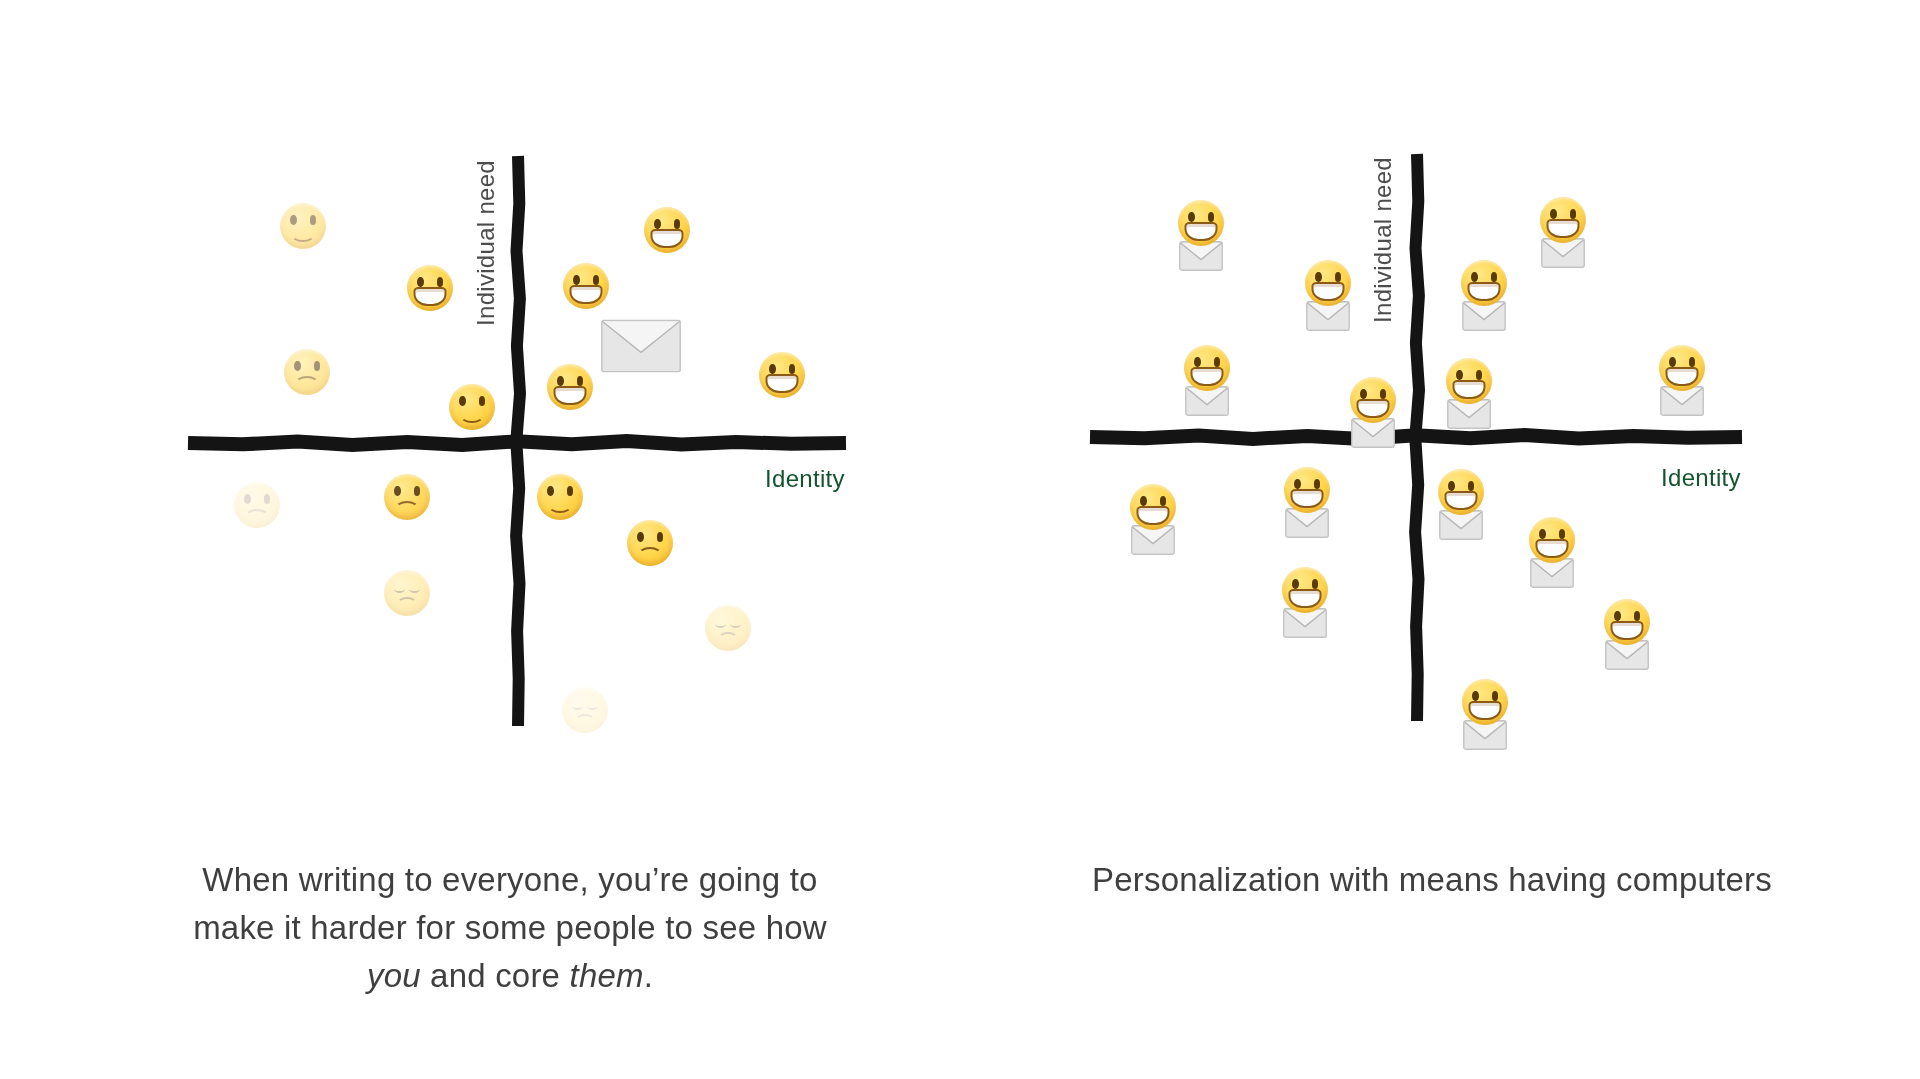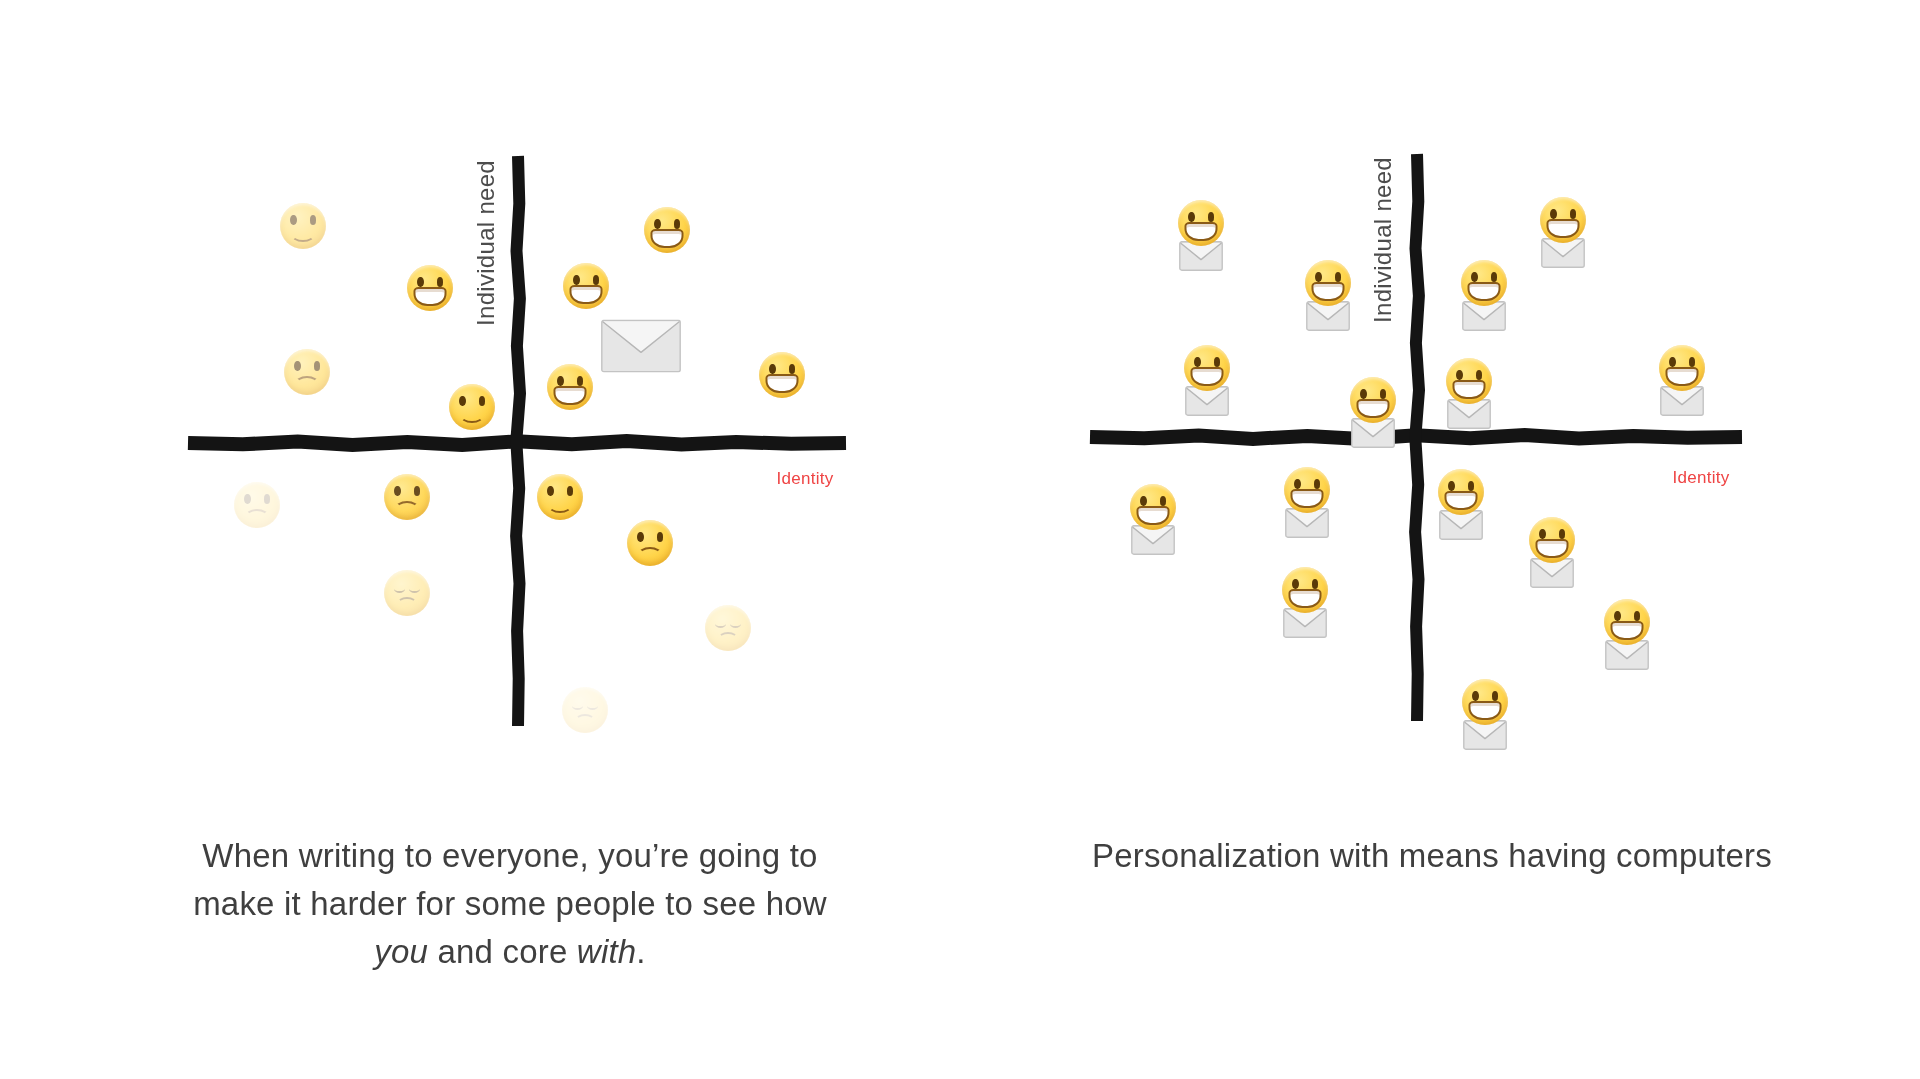--- a/index.html
+++ b/index.html
@@ -4,21 +4,21 @@
 <style>
   html,body{margin:0;padding:0;background:#ffffff;}
   #stage{
     position:relative;width:1920px;height:1079px;background:#ffffff;overflow:hidden;
     font-family:"Liberation Sans",sans-serif;
   }
   .chart{position:absolute;left:0;top:0;width:1920px;height:1079px;}
   .axes{position:absolute;left:0;top:0;}
   .axis-label-x{
     position:absolute;transform:translate(-50%,-50%);
-    font-size:17px;color:#ef4444;white-space:nowrap;letter-spacing:.3px;
+    font-size:24px;color:#14532d;white-space:nowrap;letter-spacing:.3px;
   }
   .axis-label-y{
     position:absolute;writing-mode:vertical-rl;transform:translate(-50%,-50%) rotate(180deg);
     font-size:24px;color:#4c4c4c;white-space:nowrap;letter-spacing:.3px;
   }
   
   .face{
     position:absolute;width:46px;height:46px;border-radius:50%;
     transform:translate(-50%,-50%);
     background:radial-gradient(circle at 38% 30%, #ffe887 0%, #ffd449 55%, #f2b32b 100%);
@@ -47,21 +47,21 @@
   }
   .face.pensive .mouth{
     bottom:6px;width:16px;height:9px;background:transparent;
     border:2.5px solid transparent;border-top-color:#8a6a33;border-radius:50%;
   }
   
   .envelope{position:absolute;transform:translate(-50%,-50%);line-height:0;}
   
   .caption{
     position:absolute;text-align:center;color:#3f3f3f;
-    font-size:33px;line-height:48px;letter-spacing:.2px;
+    font-size:33px;line-height:48px;letter-spacing:.2px;margin-top:24px;
   }
   .caption em{font-style:italic;}
 </style>
 </head>
 <body>
 
 <div id="stage">
   <div class="chart">
       <svg width="1920" height="1079" viewBox="0 0 1920 1079" class="axes">
         <path d="M188,443 L242.8,444.3 L297.7,441.5 L352.5,444.9 L407.3,441.9 L462.2,445.0 L517.0,441.3 L571.8,444.2 L626.7,441.1 L681.5,444.5 L736.3,442.1 L791.2,443.7 L846.0,443.0" stroke="#141414" stroke-width="14" fill="none"></path>
@@ -288,18 +288,18 @@
       </div>
       <div class="face grin" style="left: 1485px; top: 702px; opacity: 1;">
         <span class="eye l"></span>
         <span class="eye r"></span>
         <span class="mouth"></span>
       </div>
     </div>
   <div class="caption" id="cap-left" style="left:130px;top:832px;width:760px;">
       <div><span>When writing to everyone, you’re going to</span></div>
       <div><span>make it harder for some people to see how</span></div>
-      <div><em>you</em><span> and core </span><em>with</em><span>.</span></div>
+      <div><em>you</em><span> and core </span><em>them</em><span>.</span></div>
     </div>
   <div class="caption" id="cap-right" style="left:1052px;top:832px;width:760px;">
       <div><span>Personalization with means having computers</span></div>
     </div>
 </div>
 
 </body></html>

